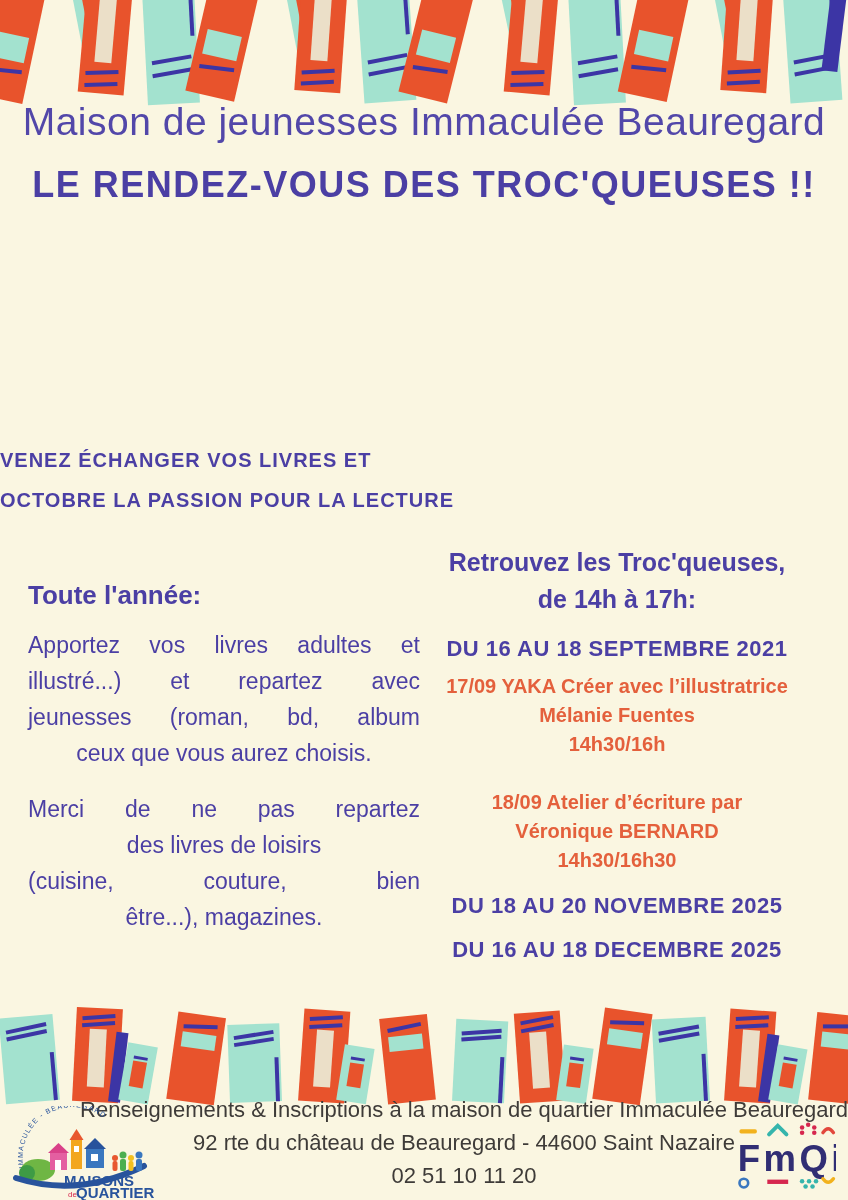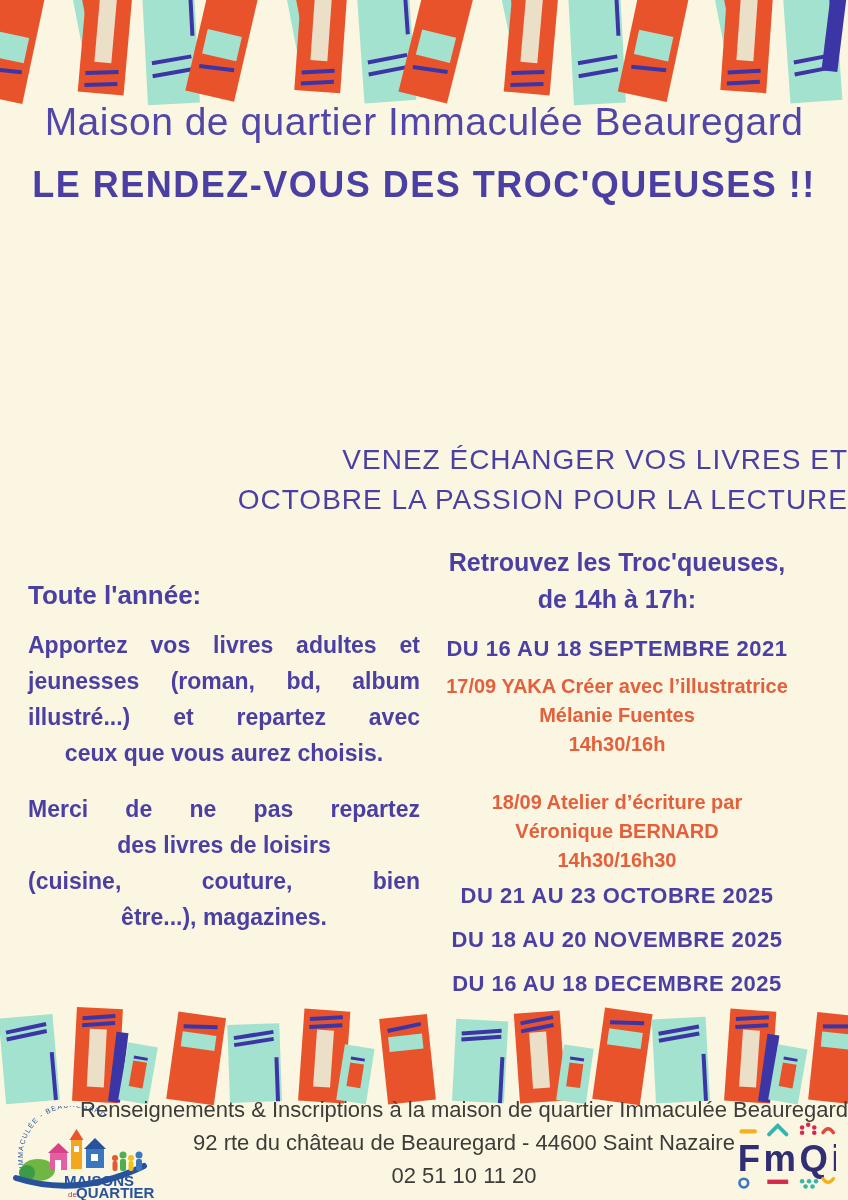--- a/index.html
+++ b/index.html
@@ -50,27 +50,27 @@
   .headline{
     position:absolute;left:0;top:164px;width:100%;text-align:center;
     font-size:36px;font-weight:800;letter-spacing:1.5px;color:var(--purple_display);
   }
   .big-title{
     position:absolute;left:0;top:222px;width:100%;text-align:center;
     font-size:63px;line-height:69px;letter-spacing:4px;font-weight:200;
     font-family:"DejaVu Sans","Liberation Sans",sans-serif;color:var(--purple_text);
   }
   .subheadline{
-    position:absolute;left:0;top:440px;width:100%;text-align:right;
-    font-size:28px;line-height:40px;font-weight:400;letter-spacing:1px;
+    position:absolute;left:0;top:440px;width:100%;text-align:left;
+    font-size:20px;line-height:40px;font-weight:700;letter-spacing:1px;
     color:var(--purple_display);
   }
   .left-col{position:absolute;left:28px;top:580px;width:392px;color:var(--purple_display);}
   .lc-head{font-size:26px;font-weight:700;}
-  .lc-par{margin-top:16px;font-size:23px;font-weight:700;line-height:36px;}
+  .lc-par{margin-top:16px;font-size:23px;font-weight:400;line-height:36px;}
   .lc-par + .lc-par{margin-top:20px;}
   .jline{text-align:justify;text-align-last:justify;}
   .lline{text-align:center;}
   .right-col{position:absolute;left:410px;top:533px;width:414px;text-align:center;}
   .rc-intro{font-size:25px;line-height:37px;font-weight:700;color:var(--purple_display);margin-top:11px;}
   .rc-date{margin-top:18px;font-size:22px;font-weight:800;letter-spacing:.5px;color:var(--purple_display);}
   .rc-date.tight{margin-top:8px;}
   .rc-event{margin-top:10px;font-size:20px;font-weight:700;line-height:29px;white-space:nowrap;color:var(--orange_text);}
   .rc-event.gap{margin-top:29px;}
   .footer-text{
@@ -154,35 +154,35 @@
         <i class="ln3"></i>
       </div>
       <div class="book b-tl" style="left: 780px; width: 52px; height: 150px; transform: rotate(-4deg); top: -48px;">
         <i class="ln4"></i>
         <i class="ln5"></i>
         <i class="edge"></i>
       </div>
       <div class="book b-pp" style="left: 836px; width: 16px; height: 120px; transform: rotate(7deg); top: -48px;"></div>
     </div>
 
-  <div class="title">Maison de quartier Immaculée Beauregard</div>
+  <div class="title">Maison de jeunesses Immaculée Beauregard</div>
   <div class="headline">LE RENDEZ-VOUS DES TROC'QUEUSES !!</div>
 
 
   <div class="subheadline">
     <div>VENEZ ÉCHANGER VOS LIVRES ET</div>
     <div>OCTOBRE LA PASSION POUR LA LECTURE</div>
   </div>
 
   <div class="left-col">
     <div class="lc-head">Toute l'année:</div>
     <div class="lc-par">
       <div class="jline">Apportez vos livres adultes et</div>
+      <div class="jline">illustré...) et repartez avec</div>
       <div class="jline">jeunesses (roman, bd, album</div>
-      <div class="jline">illustré...) et repartez avec</div>
       <div class="lline">ceux que vous aurez choisis.</div>
     </div>
     <div class="lc-par">
       <div class="jline">Merci de ne pas repartez</div>
       <div class="lline">des livres de loisirs</div>
       <div class="jline">(cuisine, couture, bien</div>
       <div class="lline">être...), magazines.</div>
     </div>
   </div>
 
@@ -195,21 +195,20 @@
     <div class="rc-event">
       <div>17/09 YAKA Créer avec l’illustratrice</div>
       <div>Mélanie Fuentes</div>
       <div>14h30/16h</div>
     </div>
     <div class="rc-event gap">
       <div>18/09 Atelier d’écriture par</div>
       <div>Véronique BERNARD</div>
       <div>14h30/16h30</div>
     </div>
-    <div class="rc-date tight">DU 21 AU 23 OCTOBRE 2025</div>
     <div class="rc-date">DU 18 AU 20 NOVEMBRE 2025</div>
     <div class="rc-date">DU 16 AU 18 DECEMBRE 2025</div>
   </div>
 
   <div class="books-bottom">
       <div class="book b-tl down" style="left: 6px; width: 54px; height: 86px; transform: rotate(-5deg); bottom: -2px;">
         <i class="ln4"></i>
         <i class="ln5"></i>
         <i class="edge"></i>
       </div>

